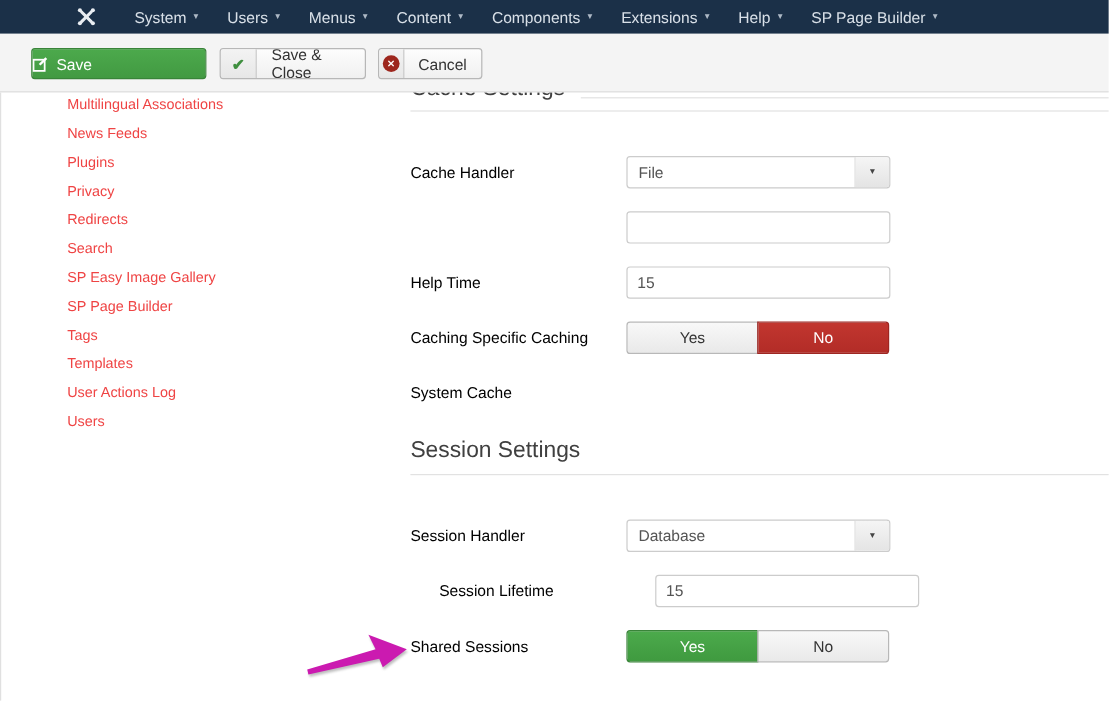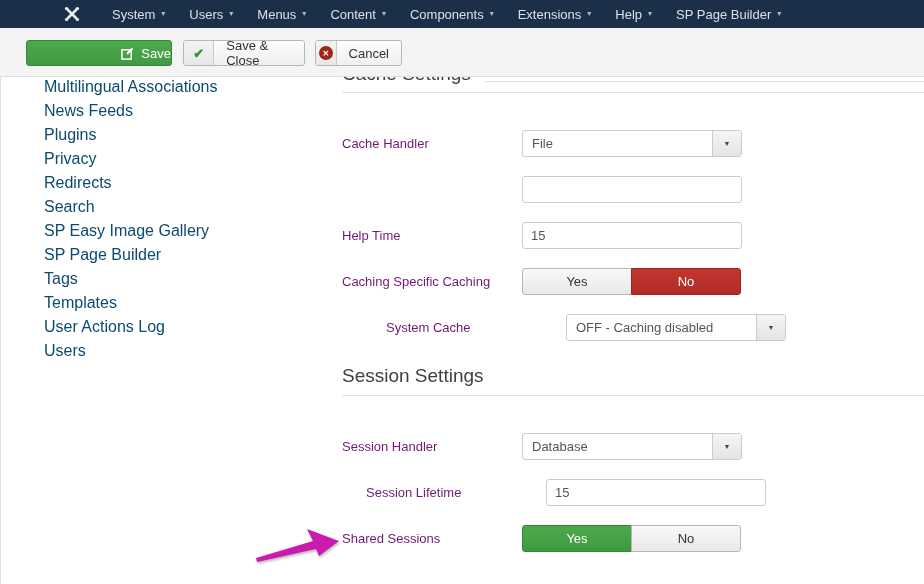--- a/index.html
+++ b/index.html
@@ -14,45 +14,45 @@
   .nav-item { display:flex; align-items:center; gap:6px; padding:0 12px; height:28px;
               color:#d9e0e8; font-size:13px; cursor:pointer; }
   .nav-item .caret { font-size:8px; color:#aeb9c6; line-height:1; }
 
   
   .toolbar { position:absolute; top:28px; left:0; right:0; height:49px;
              background:#f4f4f4; border-bottom:1px solid #dedede; z-index:30; }
   .btn-save { position:absolute; left:26px; top:12px; width:146px; height:26px;
               background:linear-gradient(#4ca94c,#429a42); border:1px solid #398439;
               border-radius:3px; color:#fff; font-size:13px; display:flex;
-              align-items:center; justify-content:flex-end; gap:7px; cursor:pointer; }
+              align-items:center; justify-content:flex-start; gap:7px; cursor:pointer; }
   .btn-group2 { position:absolute; top:12px; height:26px; display:flex;
                 border:1px solid #b7b7b7; border-radius:3px; overflow:hidden;
                 background:linear-gradient(#fdfdfd,#f0f0f0); cursor:pointer; }
   .btn-ico-cell { width:36px; display:flex; align-items:center; justify-content:center;
                   background:linear-gradient(#f3f3f3,#e7e7e7); border-right:1px solid #c9c9c9; }
   .btn-lbl-cell { display:flex; align-items:center; padding:0 12px; font-size:13px; color:#333; }
   .check-glyph { color:#3f8f3f; font-size:13px; font-weight:bold; }
   .cancel-circle { width:14px; height:14px; border-radius:50%; background:#9d261d;
                    color:#fff; font-size:8px; font-weight:bold; display:flex;
                    align-items:center; justify-content:center; }
 
   
   .sidebar { position:absolute; left:0; top:75px; width:342px; z-index:10; }
-  .side-item { height:24px; line-height:24px; padding-left:44px; font-size:16px;
-               color:#0c4a6e; cursor:pointer; white-space:nowrap; }
+  .side-item { height:24px; line-height:24px; padding-left:56px; font-size:12px;
+               color:#ef4444; cursor:pointer; white-space:nowrap; }
   .edge-line { position:absolute; left:0; top:77px; bottom:0; width:1px; background:#e0e0e0; z-index:15; }
 
   
   .main { position:absolute; left:342px; top:0; right:0; bottom:0; z-index:10; }
   .section-title { position:absolute; left:0; font-size:19px; line-height:26px; color:#404040; }
   .rule { position:absolute; height:1px; background:#e2e2e2; }
   .row { position:absolute; left:0; right:0; height:27px; }
   .row-label { position:absolute; left:0; top:0; width:172px; height:27px; line-height:27px;
-               font-size:13px; color:#701a75; white-space:nowrap; }
+               font-size:13px; color:#000000; white-space:nowrap; }
   .ctrl { position:absolute; left:180px; top:0; width:220px; height:27px; }
 
   .fake-select { position:relative; width:100%; height:27px; background:#fff;
                  border:1px solid #ccc; border-radius:3px; cursor:pointer; }
   .fake-select .val { display:block; line-height:25px; padding-left:9px; font-size:13px;
                       color:#555; white-space:nowrap; overflow:hidden; }
   .fake-select .caret-cell { position:absolute; top:0; right:0; width:29px; height:25px;
                              background:linear-gradient(#f5f5f5,#e4e4e4); border-left:1px solid #ccc;
                              border-radius:0 2px 2px 0; display:flex; align-items:center;
                              justify-content:center; }
@@ -197,30 +197,22 @@
     <div class="row" style="top:268px;">
       <div class="row-label">Caching Specific Caching</div>
       <div class="ctrl">
         <div class="toggle">
           <span class="tbtn first">Yes</span>
           <span class="tbtn last on-red">No</span>
         </div>
       </div>
     </div>
 
-    <div class="row" style="top:314px;margin-left:44px;">
+    <div class="row" style="top:314px;">
       <div class="row-label">System Cache</div>
-      <div class="ctrl">
-        <div class="fake-select">
-          <span class="val">OFF - Caching disabled</span>
-          <span class="caret-cell">
-            <span>▼</span>
-          </span>
-        </div>
-      </div>
     </div>
 
     <div class="section-title" style="top:363px;">Session Settings</div>
     <div class="rule" style="top:395px; left:0; right:0;"></div>
 
     <div class="row" style="top:433px;">
       <div class="row-label">Session Handler</div>
       <div class="ctrl">
         <div class="fake-select">
           <span class="val">Database</span>

